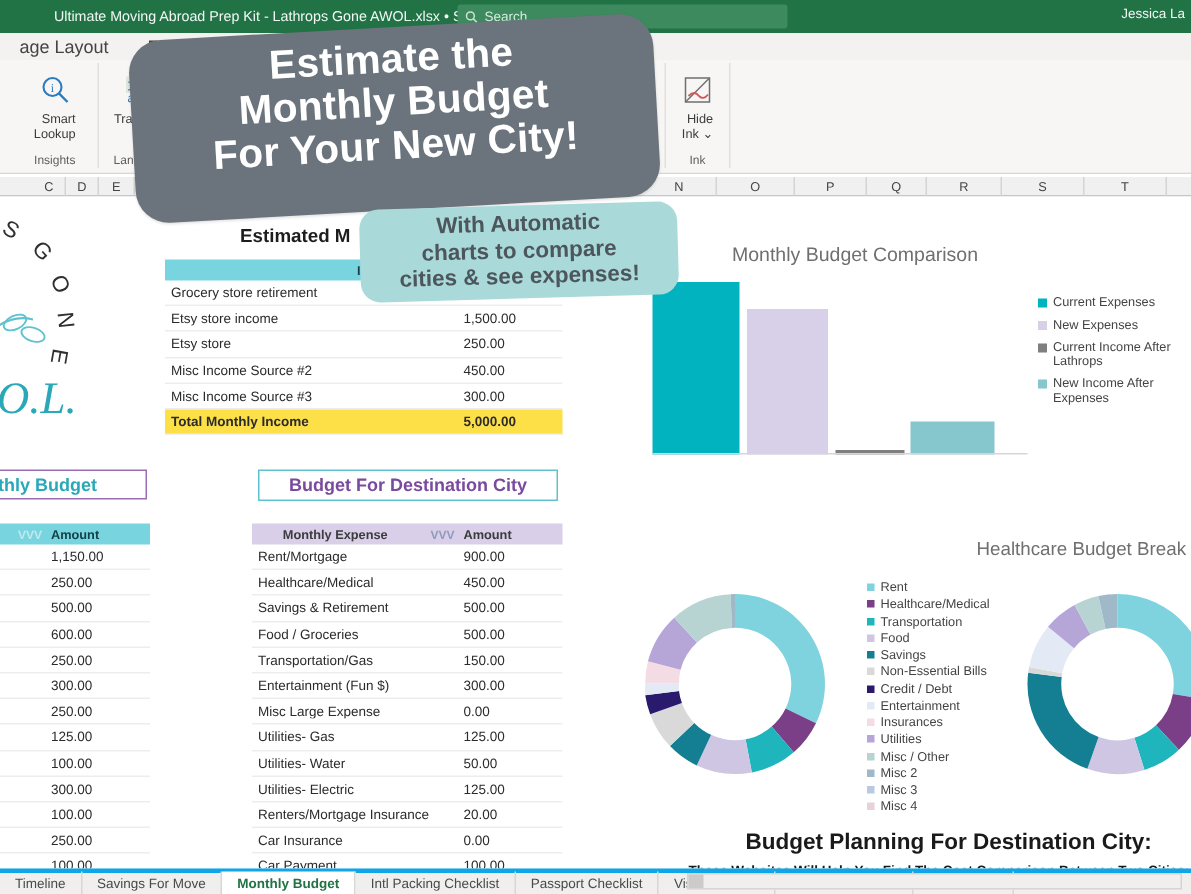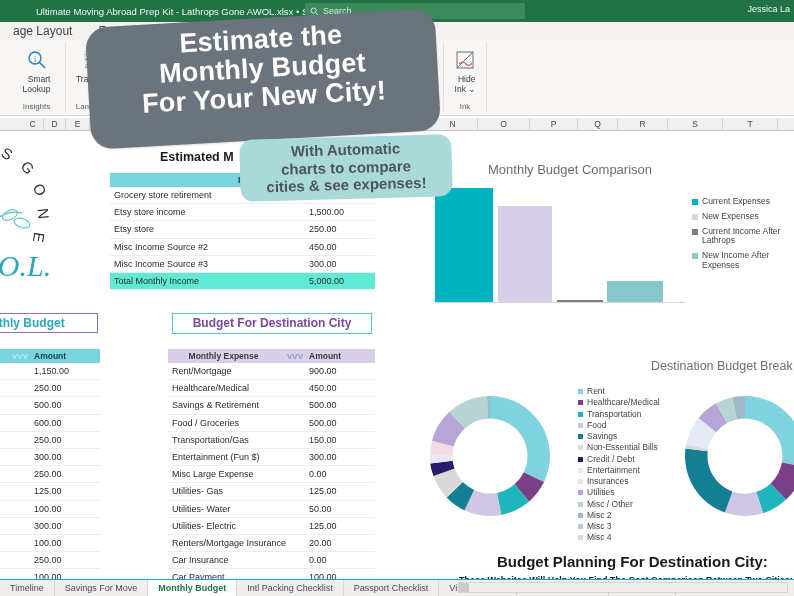--- a/index.html
+++ b/index.html
@@ -55,21 +55,21 @@
   .logo{ position:absolute; left:-46px; top:6px; width:150px; height:160px; }
   .logo-letter{ position:absolute; font-size:15px; color:#2f2f2f; font-family:"Liberation Sans", sans-serif; }
   .logo-script{ position:absolute; left:18px; top:112px; font-size:30px; color:#2aa8b8;
                 font-family:"Liberation Serif", serif; font-style:italic; }
 
   
   .tbl{ position:absolute; }
   .tbl .thead{ display:flex; align-items:center; height:14px; font-size:8.5px; font-weight:bold; }
   .tbl .trow{ display:flex; align-items:center; height:17.2px; border-bottom:1px solid #ededed;
               font-size:9px; color:#2b2b2b; }
-  .tbl .trow.total{ background:#5eead4; font-weight:normal; }
+  .tbl .trow.total{ background:#fde047; font-weight:bold; }
   .cname{ flex:1; padding-left:4px; white-space:nowrap; overflow:hidden; }
   .camt{ width:66px; text-align:left; padding-right:5px; white-space:nowrap; }
   .cvvv{ width:34px; text-align:right; padding-right:6px; color:#8f9bbc; font-size:8px; }
 
   
   .sect-title{ position:absolute; font-weight:bold; }
 
   .box-title{ position:absolute; border:1px solid #5fc3cf; color:#7a4a9e;
      font-weight:bold; font-size:12px; text-align:center; line-height:18px; }
 
@@ -94,21 +94,21 @@
     box-shadow:0 1px 2px rgba(0,0,0,.12);
   }
   .ov-teal{
     left:240px; top:137px; width:212px; height:62px; background:#a9d9d9;
     border-radius:13px; transform:rotate(-1.6deg);
     color:#4d565d; font-size:15px; line-height:1.18; padding-top:4px;
   }
 
   
   .tabbar{ position:absolute; left:0; top:579px; width:794px; height:17px;
-    background:#f0efee; border-top:1px solid #0ea5e9; display:flex; align-items:center; }
+    background:#f0efee; border-top:3px solid #0ea5e9; display:flex; align-items:center; }
   .stab{ font-size:9px; color:#4a4a4a; padding:0 10px; height:17px; line-height:17px;
          border-right:1px solid #d9d7d5; white-space:nowrap; }
   .stab.active{ color:#217346; font-weight:bold; background:#ffffff; }
   .addsheet{ width:22px; text-align:center; color:#8a8a8a; font-size:11px; }
   .hsb{ position:absolute; left:458px; top:582px; width:330px; height:11px;
         background:#f0efee; border:1px solid #d6d4d2; }
   .hsb-thumb{ position:absolute; left:0; top:0; width:10px; height:9px; background:#cdcbc9; }
 </style>
 </head>
 <body>
@@ -482,21 +482,21 @@
     <div class="li">
         <span class="sw" style="background:#b9c9e2;"></span>
         <span>Misc 3</span>
       </div>
     <div class="li">
         <span class="sw" style="background:#e8d2d8;"></span>
         <span>Misc 4</span>
       </div>
   </div>
 
-  <div class="chart-title" style="left:651px; top:228px; font-size:12.5px; white-space:nowrap;">Destination Budget Break</div>
+  <div class="chart-title" style="left:651px; top:228px; font-size:12.5px; white-space:nowrap;">Healthcare Budget Break</div>
 
   <svg width="150" height="150" viewBox="0 0 100 100" style="position:absolute; left:670px; top:250px;">
     <g transform="translate(50,50)">
       <path d="M0 -40 A40 40 0 0 1 39.4 7.0 L24.6 4.4 A25 25 0 0 0 0 -25 Z" fill="#7fd3de"></path>
       <path d="M39.4 7.0 A40 40 0 0 1 27.3 29.2 L17.1 18.3 A25 25 0 0 0 24.6 4.4 Z" fill="#7b3f87"></path>
       <path d="M27.3 29.2 A40 40 0 0 1 12.0 38.2 L7.5 23.9 A25 25 0 0 0 17.1 18.3 Z" fill="#1fb5bd"></path>
       <path d="M12.0 38.2 A40 40 0 0 1 -13.4 37.7 L-8.4 23.6 A25 25 0 0 0 7.5 23.9 Z" fill="#cfc6e4"></path>
       <path d="M-13.4 37.7 A40 40 0 0 1 -39.7 -5.0 L-24.8 -3.1 A25 25 0 0 0 -8.4 23.6 Z" fill="#147f93"></path>
       <path d="M-39.7 -5.0 A40 40 0 0 1 -39.3 -7.6 L-24.6 -4.8 A25 25 0 0 0 -24.8 -3.1 Z" fill="#d9d9d9"></path>
       <path d="M-39.3 -7.6 A40 40 0 0 1 -30.9 -25.4 L-19.3 -15.9 A25 25 0 0 0 -24.6 -4.8 Z" fill="#e4eaf5"></path>

